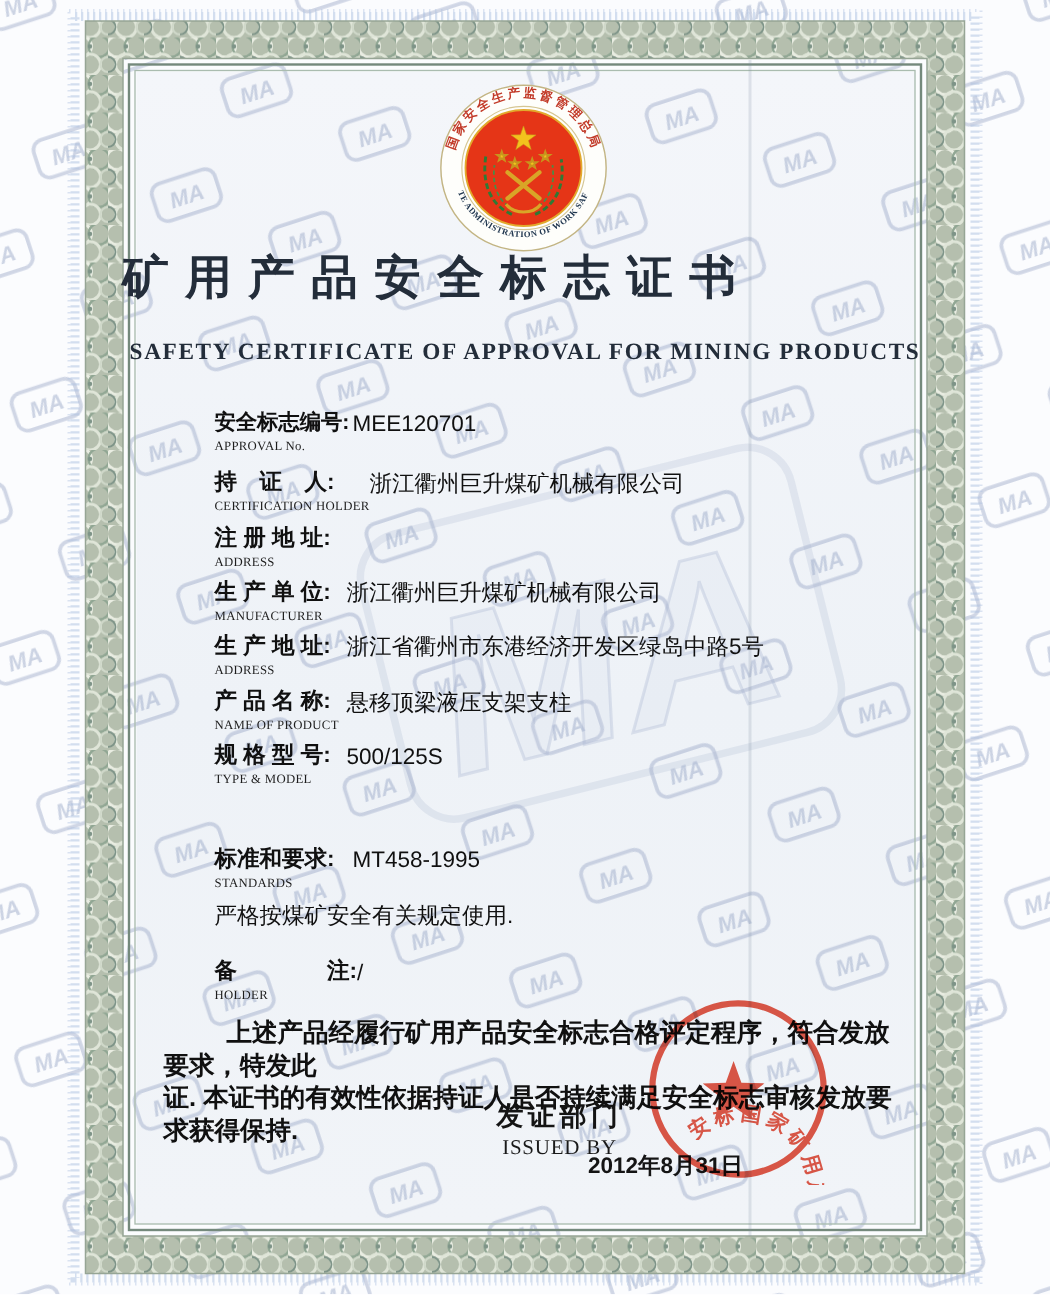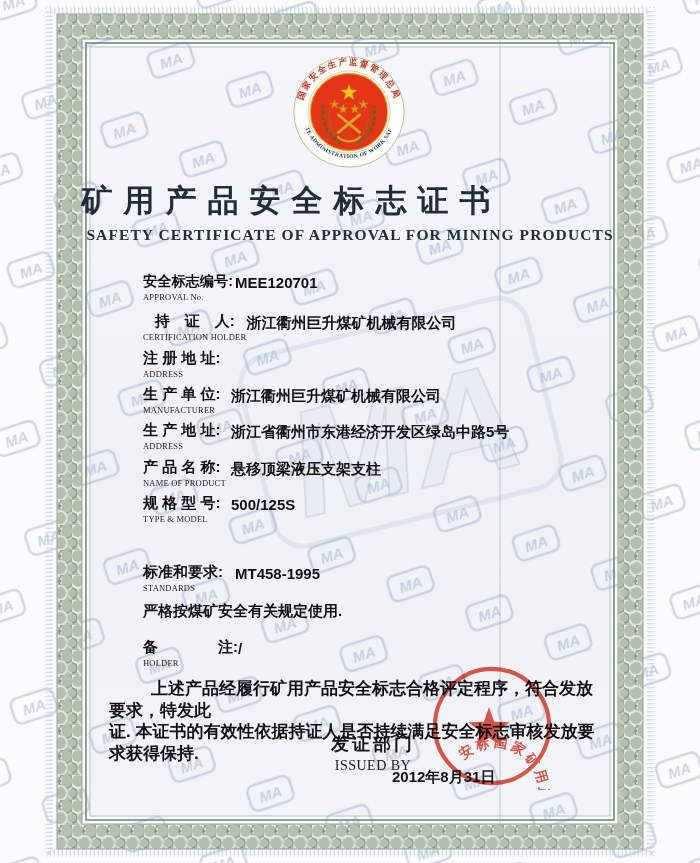--- a/index.html
+++ b/index.html
@@ -22,38 +22,38 @@
 
   
   .wm .tile-box { fill:none; stroke:rgba(148,163,196,.42); stroke-width:2.5; }
   .wm .tile-txt { fill:rgba(148,163,196,.46); font:italic bold 15px "Liberation Sans",sans-serif; text-anchor:middle; }
   .wm .big-box { fill:none; stroke:rgba(163,176,204,.22); stroke-width:5; }
   .wm .big-txt { fill:rgba(205,214,232,.16); stroke:rgba(163,176,204,.30); stroke-width:2;
     font:italic bold 150px "Liberation Sans",sans-serif; text-anchor:middle; }
 
   
   .emblem { left:291px; top:54px; }
-  .title { top:180px; left:0; width:572px; text-align:center;
+  .title { top:164px; left:0; width:572px; text-align:center;
     font-family:"Liberation Serif","DejaVu Serif",serif; font-weight:bold;
     font-size:31px; letter-spacing:11px; text-indent:11px; color:#232d3a; }
   .subtitle { top:226px; left:0; width:700px; text-align:center;
     font-family:"Liberation Serif","DejaVu Serif",serif; font-weight:bold;
     font-size:15.5px; letter-spacing:1.1px; color:#232d3a; }
 
   
   .frow { position:absolute; left:143px; width:470px; }
   .grp { display:flex; align-items:flex-start; }
   .lcol { flex:0 0 88px; }
   .lcol.w92 { flex-basis:92px; }
   .lcol.w78 { flex-basis:78px; }
   .lbl { font-size:15px; font-weight:bold; white-space:nowrap; color:#101010; }
   .lbl.sm { font-size:14.2px; }
   .sub { font-family:"Liberation Serif","DejaVu Serif",serif; font-size:8.5px;
     letter-spacing:.2px; white-space:nowrap; color:#1d1d1d; margin-top:1px; }
-  .val { font-size:15px; font-weight:bold; white-space:nowrap; color:#101010;
+  .val { font-size:15px; font-weight:normal; white-space:nowrap; color:#101010;
     line-height:20px; padding-top:1px; }
   .validity { position:absolute; left:190px; top:0; }
 
   
   .statement { top:678px; left:109px; width:488px; font-size:17px; font-weight:bold;
     line-height:21.5px; color:#101010; }
   .statement .l1 { text-indent:42px; }
   .issued { top:732px; left:283px; width:180px; text-align:center; }
   .issued-cn { font-size:18px; font-weight:bold; letter-spacing:3px; color:#141414; }
   .issued-en { font-family:"Liberation Serif","DejaVu Serif",serif; font-size:14px;
@@ -163,21 +163,21 @@
     <div class="frow" style="top:272px;">
       <div class="grp">
         <div class="lcol w92">
           <div class="lbl sm">安全标志编号:</div>
           <div class="sub">APPROVAL No.</div>
         </div>
         <div class="val">MEE120701</div>
       </div>
     </div>
 
-    <div class="frow" style="top:312px;text-align:center;">
+    <div class="frow" style="top:312px;">
       <div class="grp">
         <div class="lcol">
           <div class="lbl">持　证　人:</div>
           <div class="sub">CERTIFICATION HOLDER</div>
         </div>
         <div class="val">浙江衢州巨升煤矿机械有限公司</div>
       </div>
     </div>
 
     <div class="frow" style="top:349px;">

